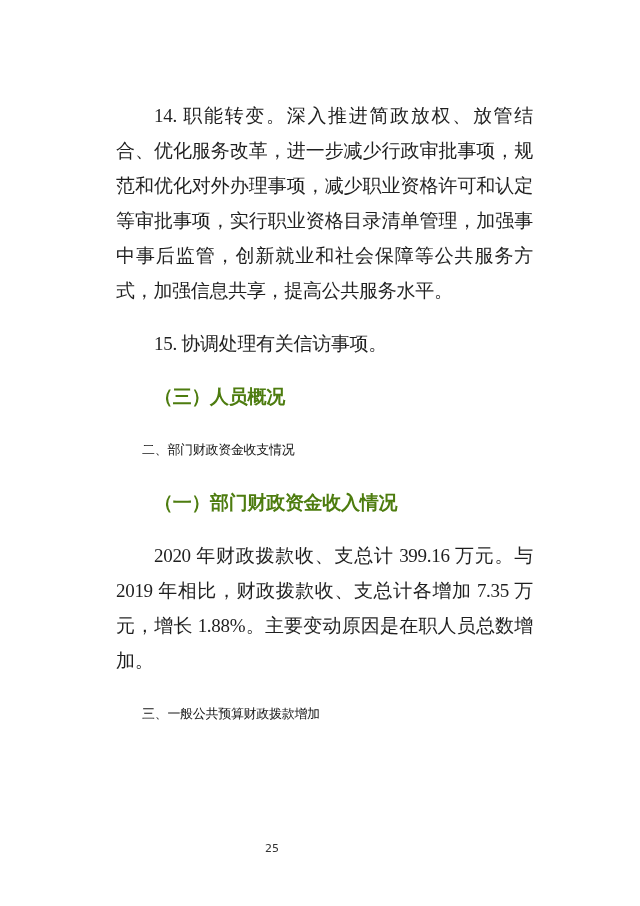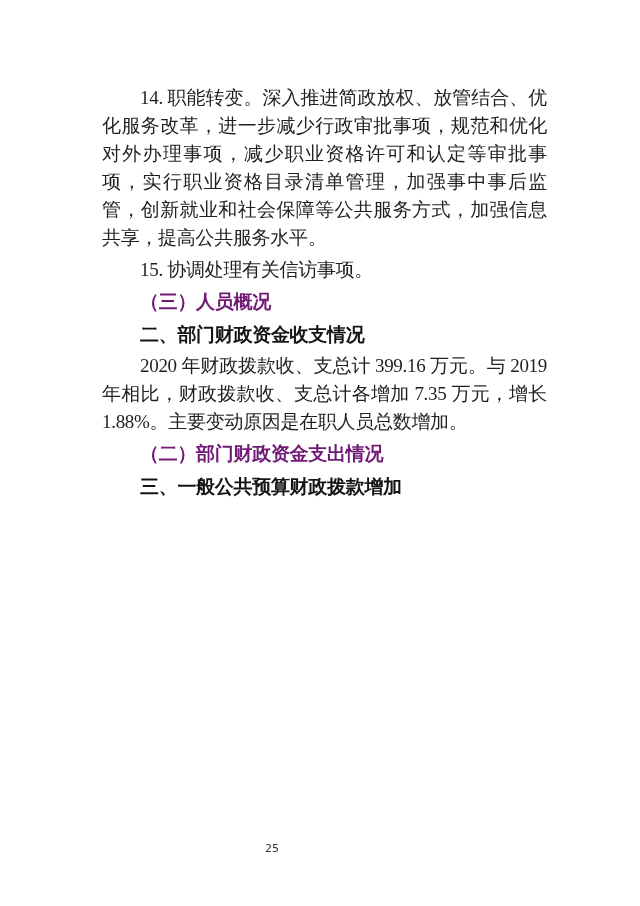--- a/index.html
+++ b/index.html
@@ -25,41 +25,41 @@
   .text-column {
     position: absolute;
     left: 98px;
     top: 80px;
     width: 453px;
     color: #1f1f1f;
   }
   .para,
   .h-kai,
   .h-hei {
-    margin: 4px;
+    margin: 18px;
     padding: 0;
     font-size: 19px;
-    line-height: 28px;
+    line-height: 35px;
     letter-spacing: -0.3px;
     text-indent: 2em;
   }
   .para {
     text-align: justify;
     text-justify: inter-character;
     font-family: "Liberation Serif", "DejaVu Serif", serif;
   }
   .h-kai {
     font-weight: 700;
     font-family: "Liberation Serif", "DejaVu Serif", serif;
-    color: #701a75;
+    color: #4d7c0f;
   }
   .h-hei {
-    font-weight: 700;
+    font-weight: 400;
     font-family: "DejaVu Sans", "Liberation Sans", sans-serif;
-    font-size: 19px;
+    font-size: 13px;
     color: #141414;
   }
   .page-footer {
     position: absolute;
     left: 0;
     top: 838px;
     width: 544px;
     text-align: center;
   }
   .page-number {
@@ -71,21 +71,21 @@
 </style>
 </head>
 <body>
 
 <div class="page">
   <div class="text-column">
     <p class="para">14. 职能转变。深入推进简政放权、放管结合、优化服务改革，进一步减少行政审批事项，规范和优化对外办理事项，减少职业资格许可和认定等审批事项，实行职业资格目录清单管理，加强事中事后监管，创新就业和社会保障等公共服务方式，加强信息共享，提高公共服务水平。</p>
     <p class="para">15. 协调处理有关信访事项。</p>
     <p class="h-kai">（三）人员概况</p>
     <p class="h-hei">二、部门财政资金收支情况</p>
+    <p class="h-kai">（一）部门财政资金收入情况</p>
     <p class="para">2020 年财政拨款收、支总计 399.16 万元。与 2019 年相比，财政拨款收、支总计各增加 7.35 万元，增长 1.88%。主要变动原因是在职人员总数增加。</p>
-    <p class="h-kai">（二）部门财政资金支出情况</p>
     <p class="h-hei">三、一般公共预算财政拨款增加</p>
   </div>
 
   <div class="page-footer">
     <span class="page-number">25</span>
   </div>
 </div>
 
 </body></html>

